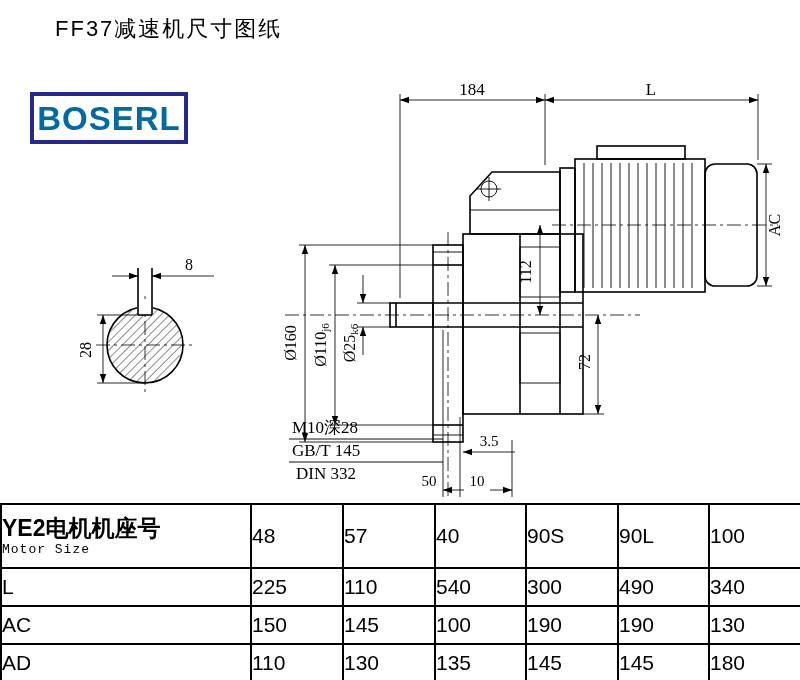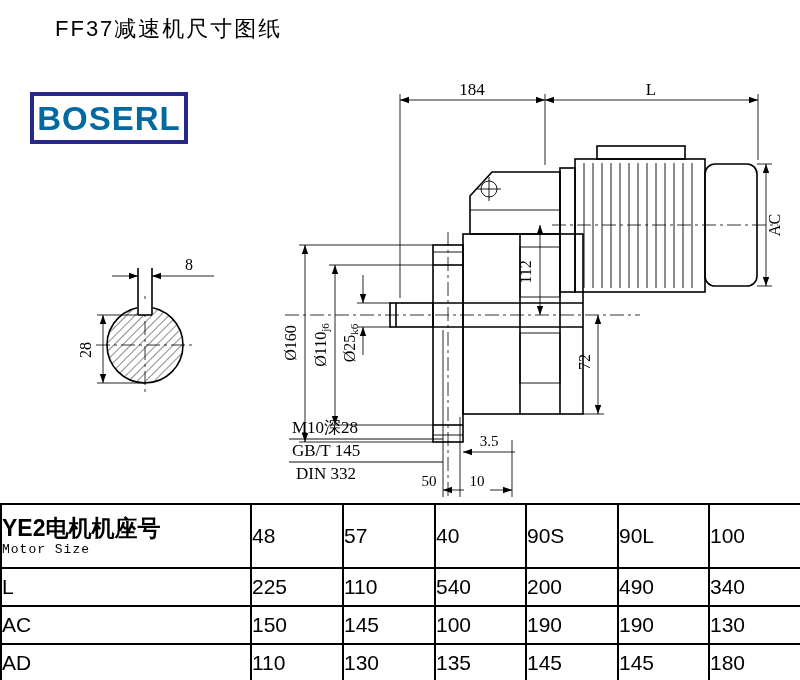--- a/index.html
+++ b/index.html
@@ -213,21 +213,21 @@
     <td>40</td>
     <td>90S</td>
     <td>90L</td>
     <td>100</td>
   </tr>
   <tr>
     <td>L</td>
     <td>225</td>
     <td>110</td>
     <td>540</td>
-    <td>200</td>
+    <td>300</td>
     <td>490</td>
     <td>340</td>
   </tr>
   <tr>
     <td>AC</td>
     <td>150</td>
     <td>145</td>
     <td>100</td>
     <td>190</td>
     <td>190</td>

